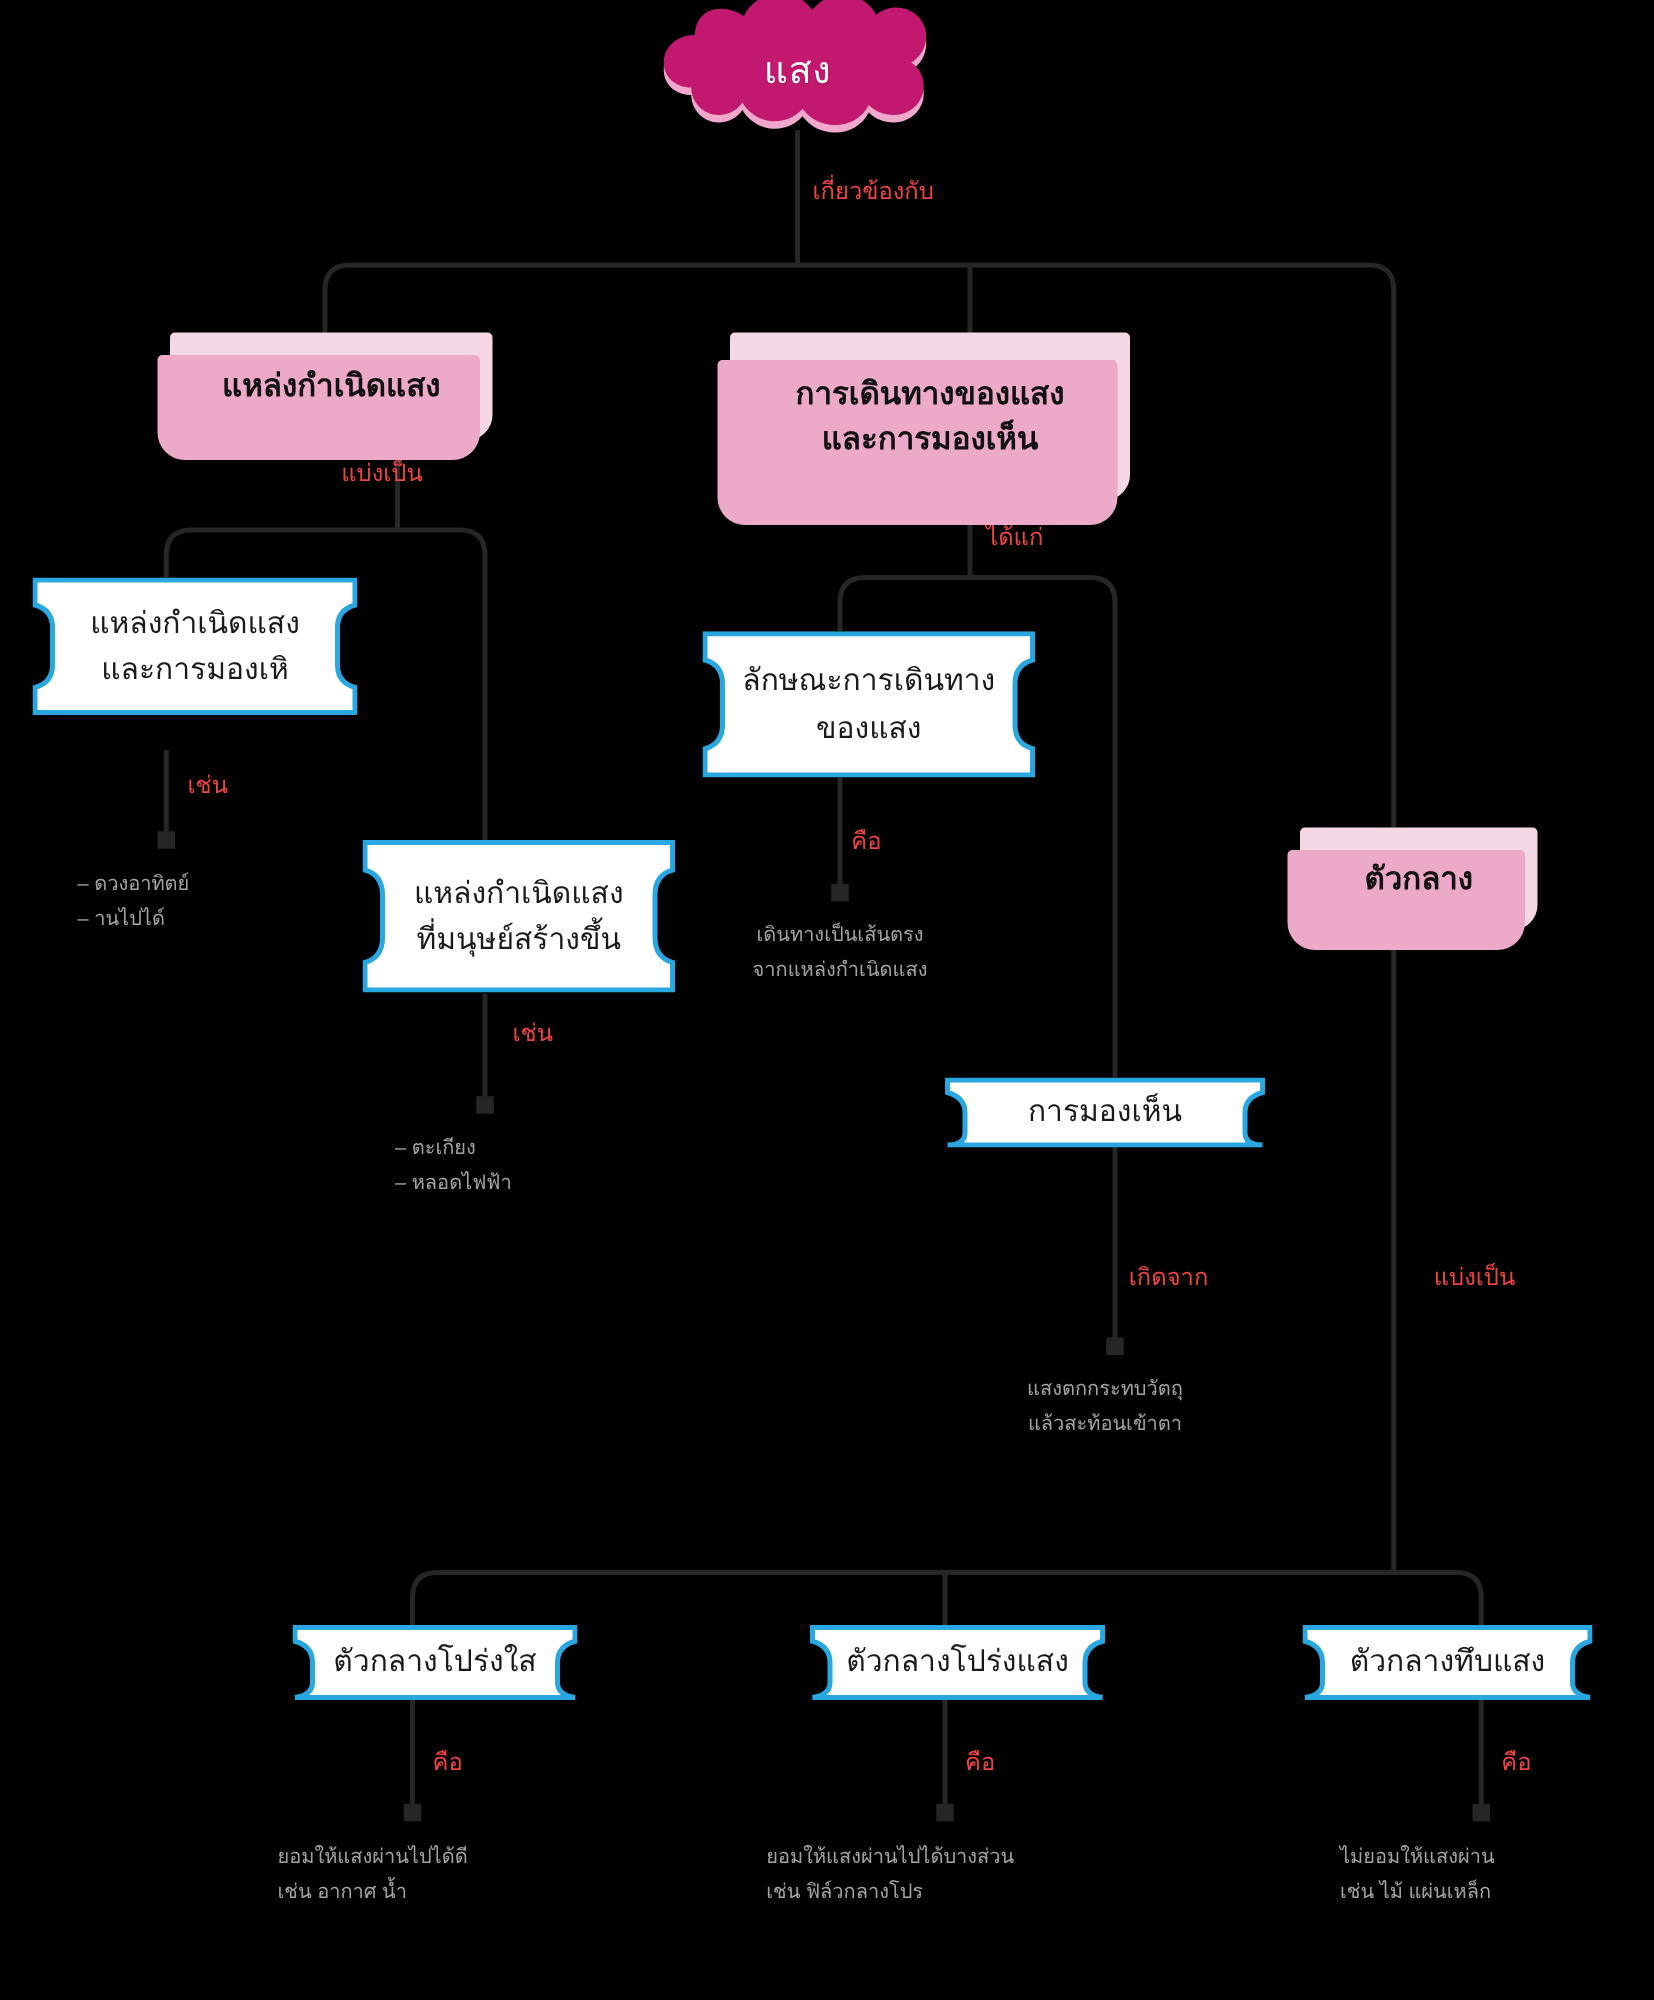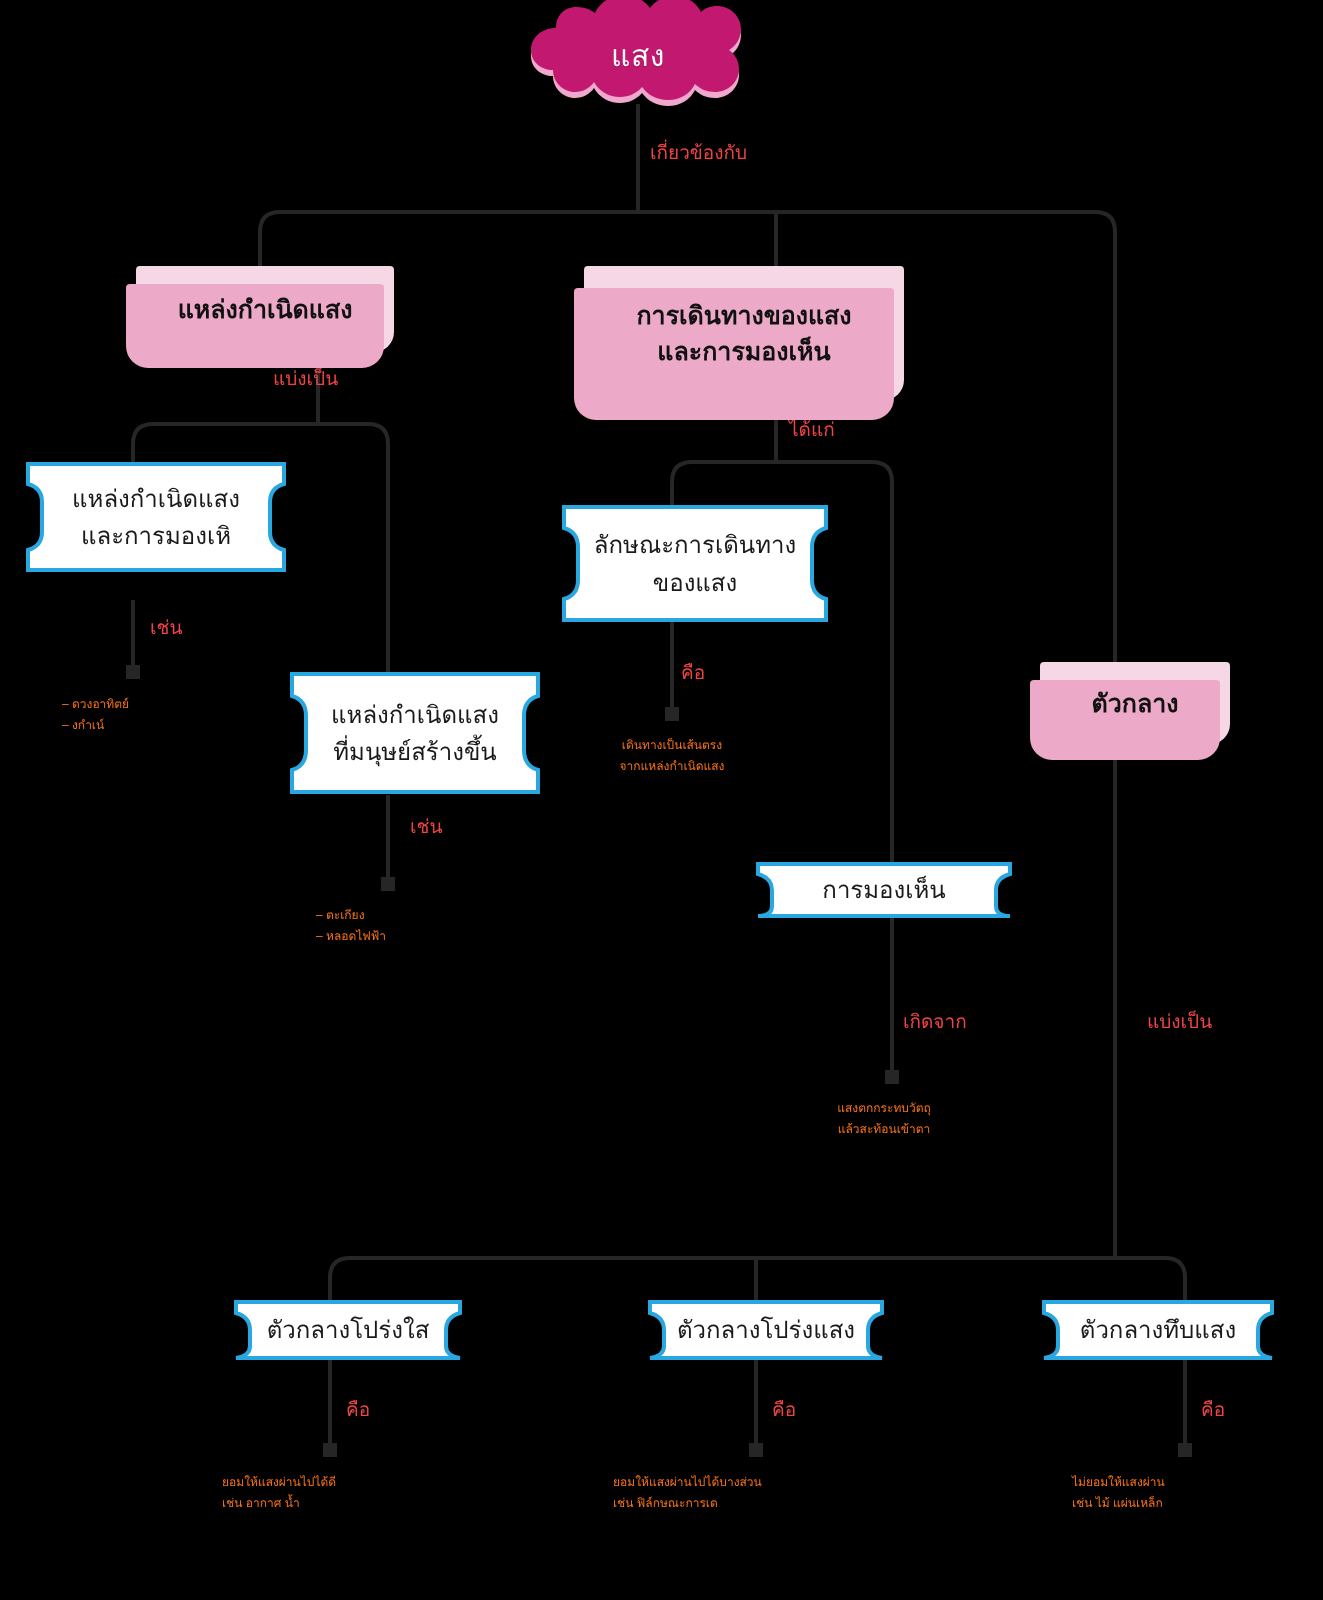--- a/index.html
+++ b/index.html
@@ -107,22 +107,22 @@
     position: absolute;
     color: #ef4444;
     font-size: 19px;
     white-space: nowrap;
     z-index: 3;
   }
 
   
   .leaf-text {
     position: absolute;
-    color: #f97316;
-    font-size: 12px;
+    color: #a3a3a3;
+    font-size: 16px;
     line-height: 1.75;
     white-space: nowrap;
     z-index: 3;
   }
   .leaf-text.center { text-align: center; transform: translateX(-50%); }
   .leaf-text .ln { display: block; }
 
   
   .end-dot {
     position: absolute;
@@ -303,21 +303,21 @@
   <div class="end-dot" style="left:126px; top:665px;"></div>
   <div class="end-dot" style="left:381px; top:877px;"></div>
   <div class="end-dot" style="left:665px; top:707px;"></div>
   <div class="end-dot" style="left:885px; top:1070px;"></div>
   <div class="end-dot" style="left:323px; top:1443px;"></div>
   <div class="end-dot" style="left:749px; top:1443px;"></div>
   <div class="end-dot" style="left:1178px; top:1443px;"></div>
 
   <div class="leaf-text" style="left:62px; top:694px;">
     <span class="ln">–  ดวงอาทิตย์</span>
-    <span class="ln">–  งกำเน์</span>
+    <span class="ln">–  านไปได์</span>
   </div>
 
   <div class="leaf-text" style="left:316px; top:905px;">
     <span class="ln">–  ตะเกียง</span>
     <span class="ln">–  หลอดไฟฟ้า</span>
   </div>
 
   <div class="leaf-text center" style="left:672px; top:735px;">
     <span class="ln">เดินทางเป็นเส้นตรง</span>
     <span class="ln">จากแหล่งกำเนิดแสง</span>
@@ -328,21 +328,21 @@
     <span class="ln">เช่น อากาศ  น้ำ</span>
   </div>
 
   <div class="leaf-text center" style="left:884px; top:1098px;">
     <span class="ln">แสงตกกระทบวัตถุ</span>
     <span class="ln">แล้วสะท้อนเข้าตา</span>
   </div>
 
   <div class="leaf-text" style="left:613px; top:1472px;">
     <span class="ln">ยอมให้แสงผ่านไปได้บางส่วน</span>
-    <span class="ln">เช่น  ฟิล์กษณะการเด</span>
+    <span class="ln">เช่น  ฟิล์วกลางโปร</span>
   </div>
 
   <div class="leaf-text" style="left:1072px; top:1472px;">
     <span class="ln">ไม่ยอมให้แสงผ่าน</span>
     <span class="ln">เช่น ไม้  แผ่นเหล็ก</span>
   </div>
 
 </div>
 
 </body></html>

